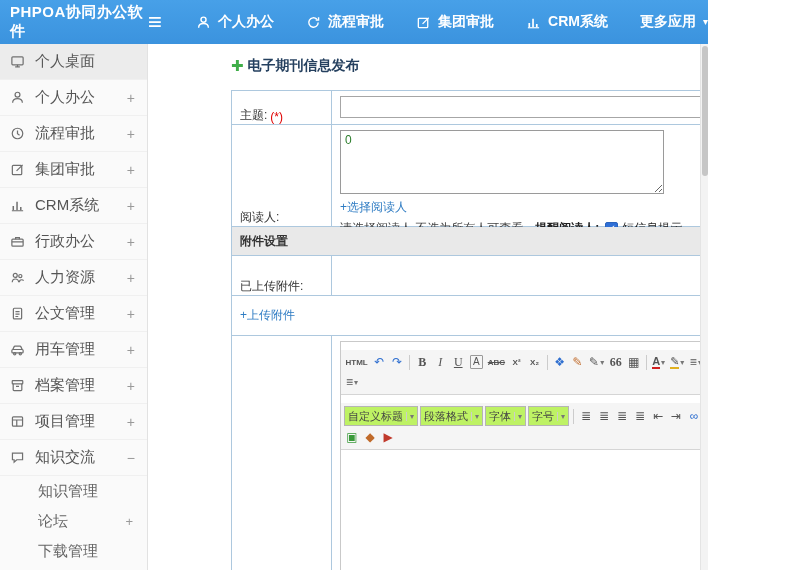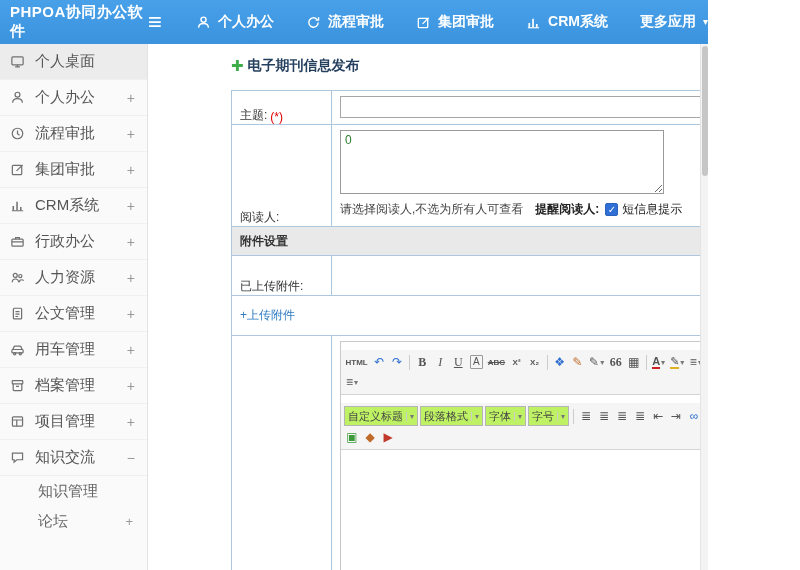--- a/index.html
+++ b/index.html
@@ -267,20 +267,24 @@
     </div>
     <div class="side-sub">
       <span class="si-label">知识管理</span>
       <span class="si-expand"></span>
     </div>
     <div class="side-sub">
       <span class="si-label">论坛</span>
       <span class="si-expand">+</span>
     </div>
     <div class="side-sub">
+      <span class="si-label">下载管理</span>
+      <span class="si-expand"></span>
+    </div>
+    <div class="side-sub">
 
       <span class="si-expand"></span>
     </div>
   </div>
 
   <div class="main">
     <div class="page-title">
       <span class="plus-green">✚</span>
       <span>电子期刊信息发布</span>
     </div>
@@ -296,20 +300,21 @@
           <input class="subject-input" type="text" style="">
         </div>
       </div>
 
       <div class="frow r-readers">
         <div class="fl">
           <span>阅读人:</span>
         </div>
         <div class="fc">
           <textarea class="readers-textarea" style="">0</textarea>
+          <a class="link readers-link">+选择阅读人</a>
           <div class="hint-line">
             <span>请选择阅读人,不选为所有人可查看</span>
             <span class="remind">提醒阅读人:</span>
             <span class="checkbox">✓</span>
             <span class="sms-label">短信息提示</span>
           </div>
         </div>
       </div>
 
       <div class="frow">

